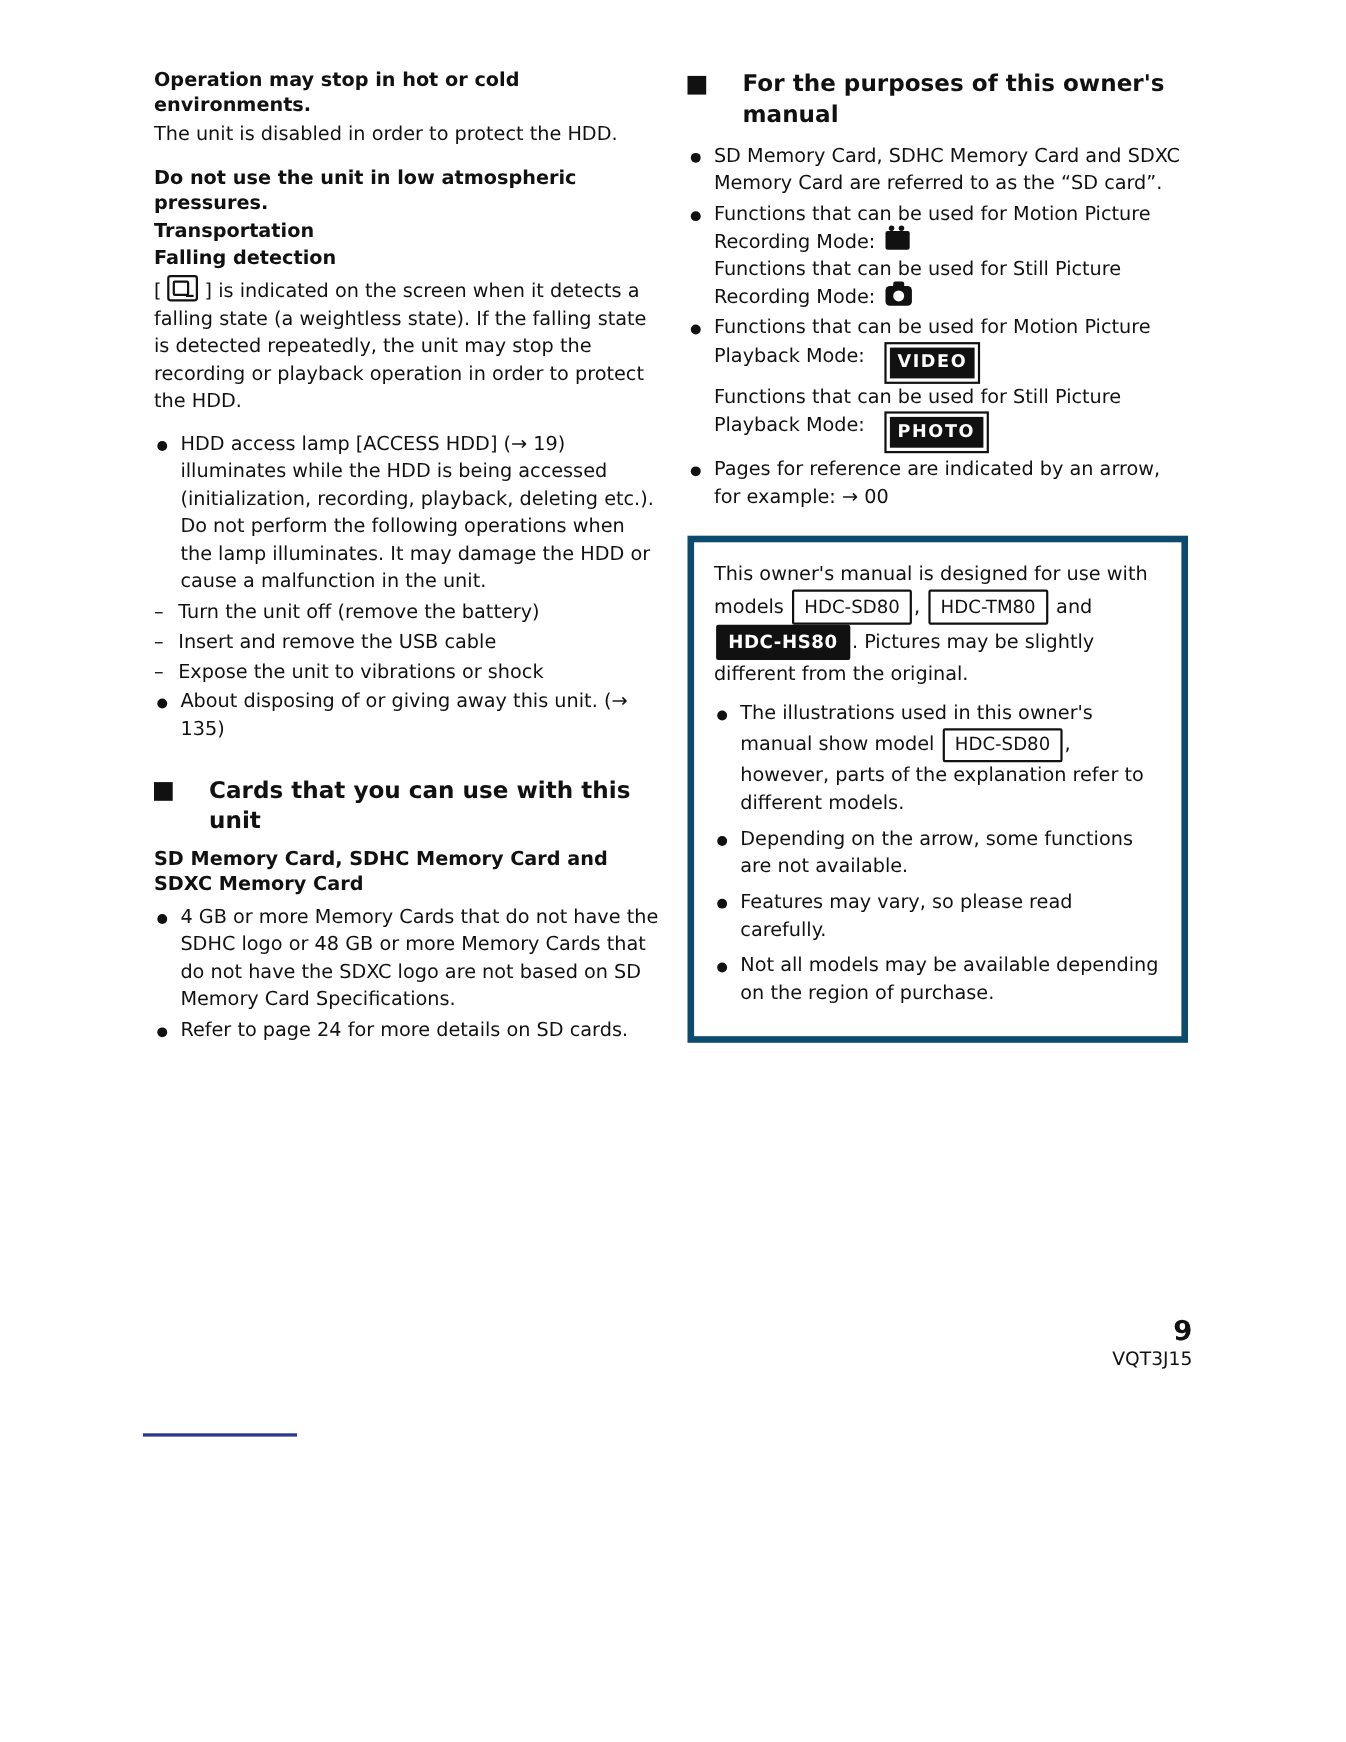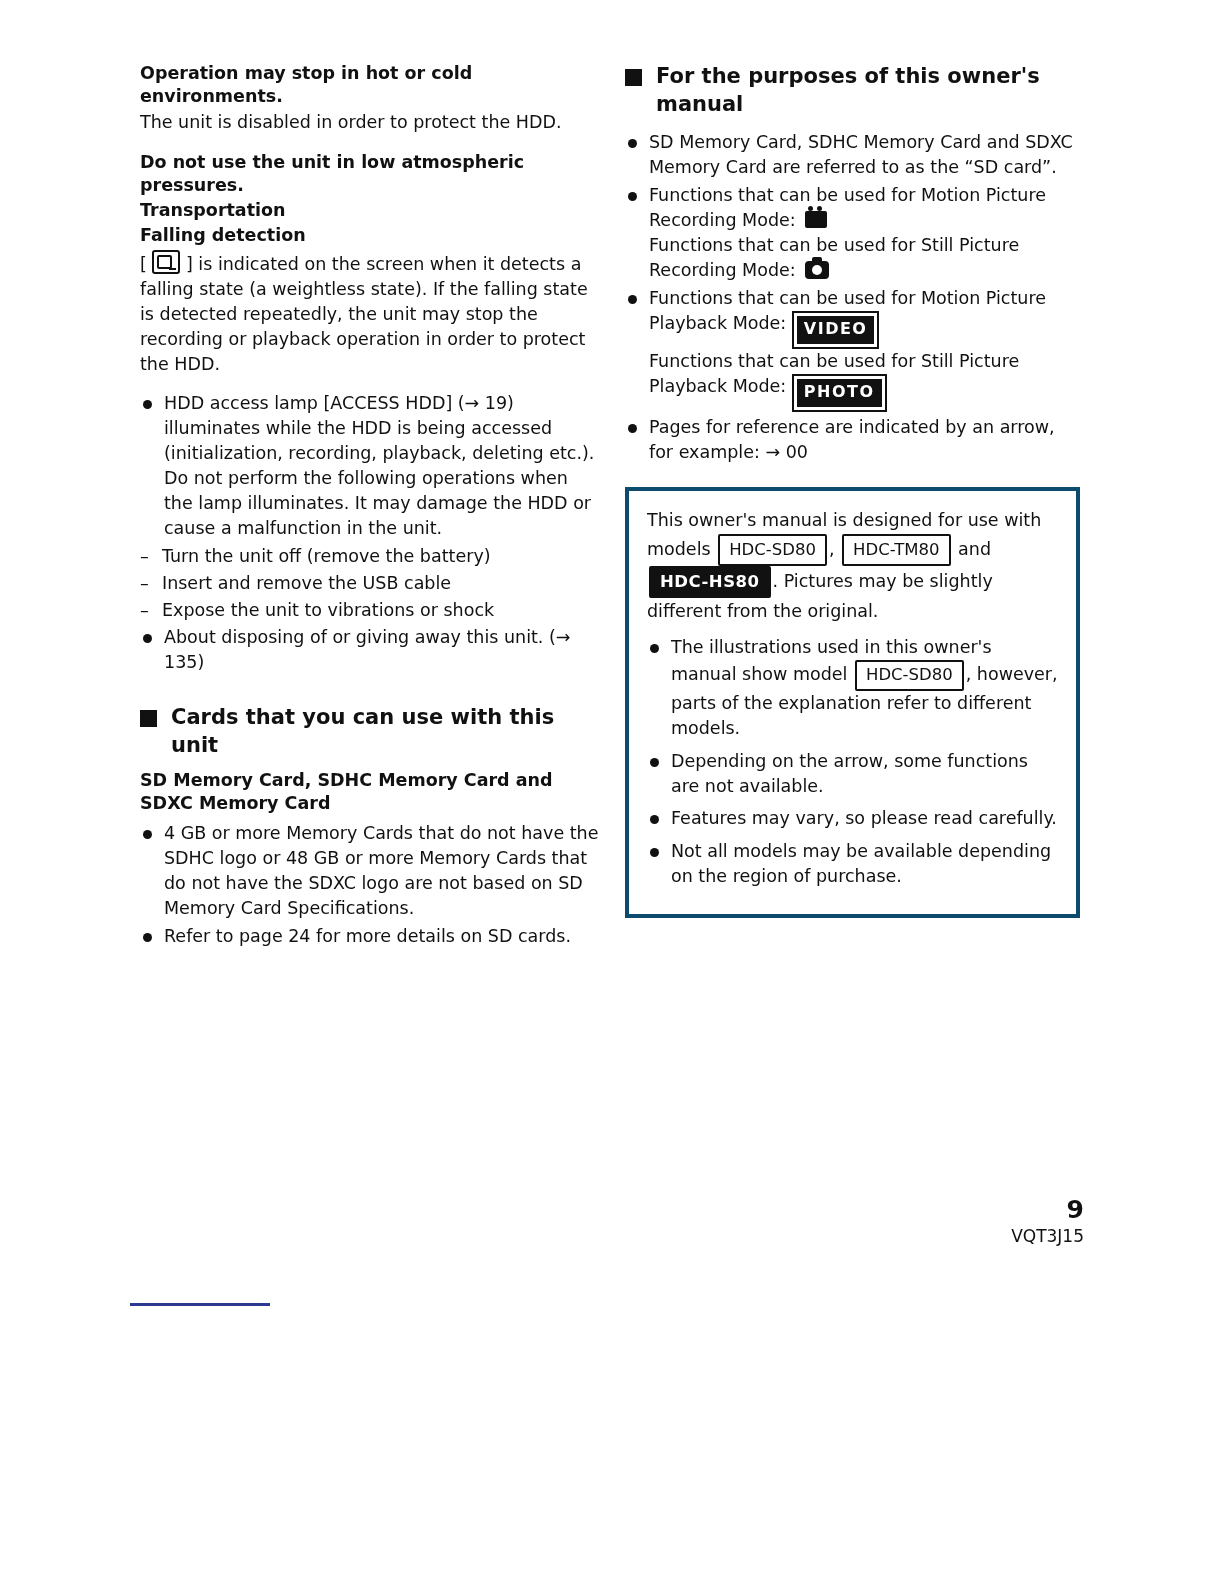--- a/index.html
+++ b/index.html
@@ -41,20 +41,21 @@
     font-size: 17.5px;
     line-height: 1.43;
     margin: 0 0 16px 0;
   }
   .body.tight { margin-bottom: 14px; }
 
   .sec-head {
     display: flex;
     align-items: flex-start;
     margin: 28px 0 10px 0;
+    gap: 19px;
   }
   .sec-square {
     width: 17px;
     height: 17px;
     background: #111;
     margin-top: 7px;
     margin-right: 14px;
     flex: 0 0 auto;
   }
   .sec-title {
@@ -127,21 +128,21 @@
     position: absolute;
     right: 2px; bottom: 2px;
     width: 7px; height: 2px;
     background: #111;
   }
   .tag-wrap {
     display: inline-block;
     border: 2px solid #111;
     padding: 3px;
     vertical-align: -5px;
-    margin-left: 0;
+    margin-left: 12px;
   }
   .tag-inner {
     display: block;
     background: #111;
     color: #fff;
     font-weight: bold;
     font-size: 16px;
     letter-spacing: 1.5px;
     padding: 2px 7px 3px 7px;
     font-family: "DejaVu Sans", sans-serif;
@@ -212,21 +213,21 @@
   }
   .model-box.inv {
     background: #111;
     color: #fff;
     font-weight: bold;
     letter-spacing: 0.5px;
     border-color: #111;
   }
 
   .notice {
-    border: 4px solid #0c4a6e;
+    border: 6px solid #0c4a6e;
     margin-top: 22px;
     padding: 16px 18px 18px 18px;
   }
   .notice p {
     font-size: 17.5px;
     line-height: 1.52;
     margin: 0 0 10px 0;
   }
   .notice ul.bullets > li {
     margin-bottom: 7px;

